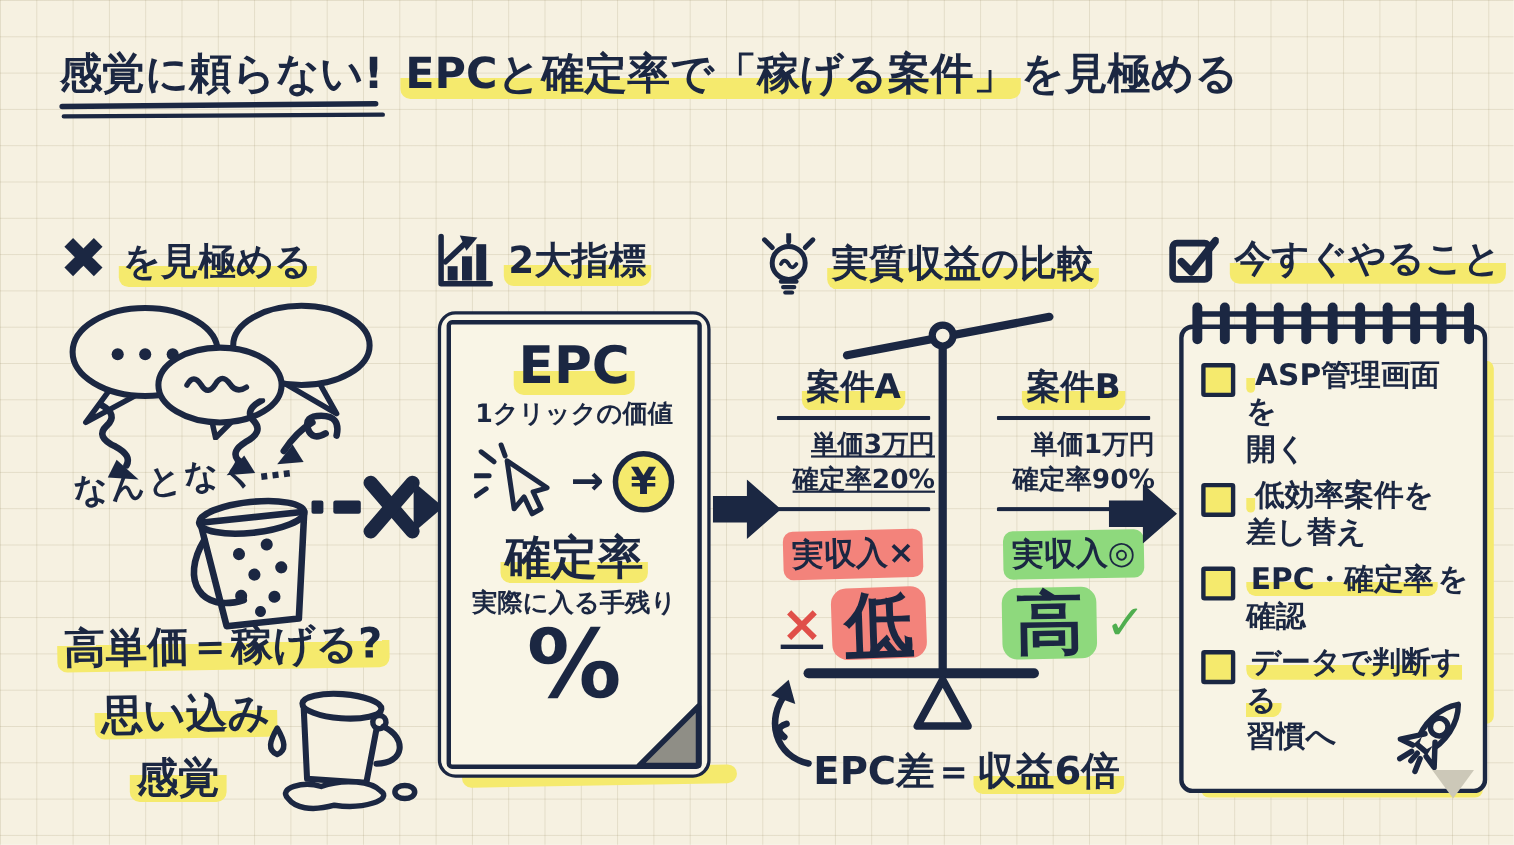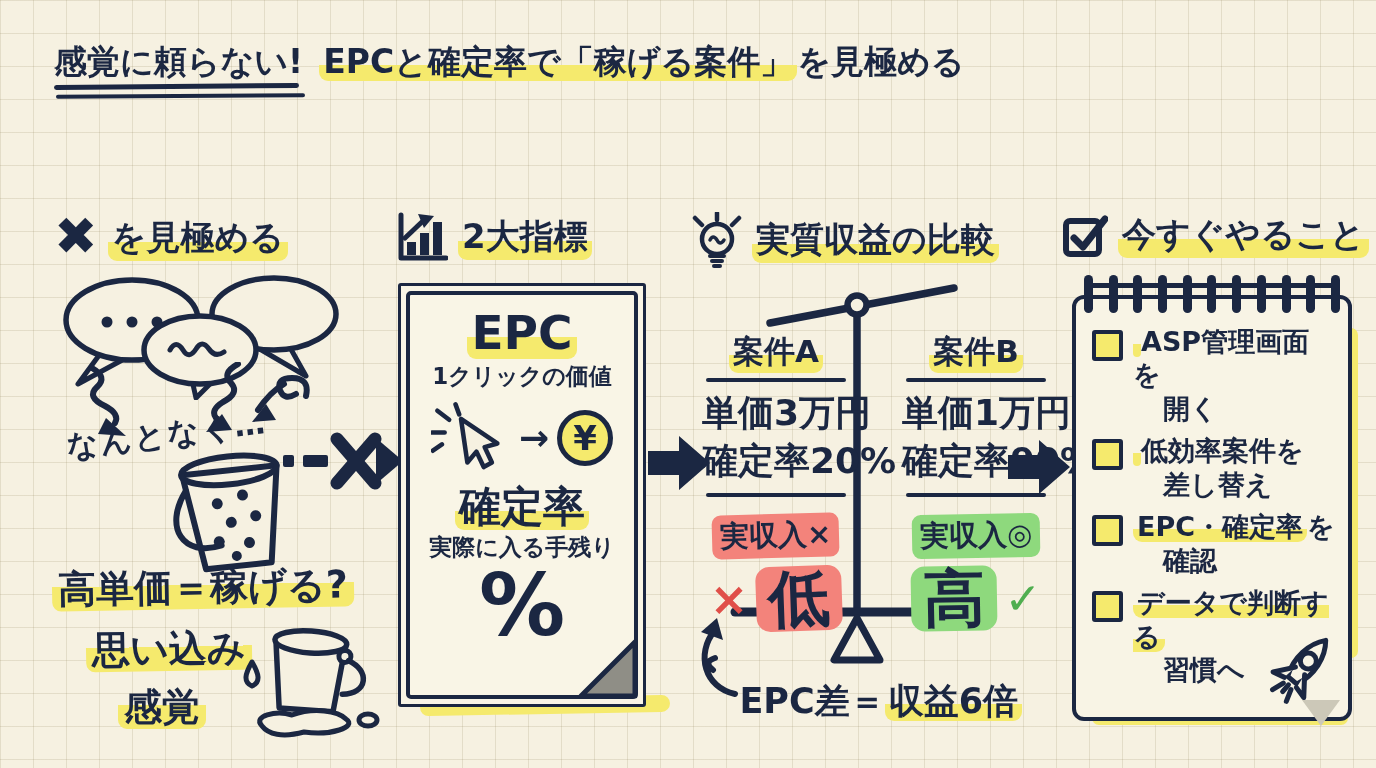--- a/index.html
+++ b/index.html
@@ -13,58 +13,58 @@
     background-size:33px 33px;
     font-weight:800;
   }
   .abs{position:absolute;}
   svg{display:block;}
   .ink{stroke:#1b2742;fill:none;stroke-linecap:round;stroke-linejoin:round;}
   .inkfill{fill:#1b2742;}
   .paperfill{fill:#f6f1e1;}
 
   
-  .title{left:54px;top:40px;font-size:33px;letter-spacing:0px;white-space:nowrap;}
+  .title{left:54px;top:40px;font-size:39px;letter-spacing:0px;white-space:nowrap;}
   .t1{position:relative;display:inline-block;padding:0 6px 10px 0;margin-right:10px;}
   .t1::before{content:"";position:absolute;left:0;right:10px;bottom:6px;height:5px;background:#1b2742;border-radius:3px;transform:rotate(-0.5deg);}
   .t1::after{content:"";position:absolute;left:2px;right:4px;bottom:-3px;height:4px;background:#1b2742;border-radius:3px;transform:rotate(-0.3deg);}
   .hl{background:linear-gradient(to bottom, rgba(0,0,0,0) 58%, #f5ea6d 58%, #f5ea6d 100%, rgba(0,0,0,0) 100%);border-radius:9px;padding:0 4px;}
   .hl2{background:linear-gradient(to bottom, rgba(0,0,0,0) 45%, #f5ea6d 45%);border-radius:9px;padding:0 6px;}
 
   
   .sec-h{display:flex;align-items:center;gap:10px;font-size:34px;white-space:nowrap;}
   .xmark-big{font-size:52px;line-height:1;transform:translateY(-2px);}
 
   
   .vague{left:66px;top:414px;font-size:31px;transform:rotate(-7deg);letter-spacing:2px;}
   .belief1{left:52px;top:562px;font-size:38px;transform:rotate(-1deg);}
   .belief2{left:86px;top:624px;font-size:38px;transform:rotate(-1deg);}
   .belief3{left:118px;top:682px;font-size:38px;}
 
   
   .card-shadow{left:420px;top:697px;width:250px;height:17px;background:#f5ea6d;border-radius:9px;transform:rotate(-1deg);}
-  .card{left:398px;top:283px;width:248px;height:424px;border:3px solid #1b2742;border-radius:3px;background:#f9f5e6;padding:5px;box-sizing:border-box;}
+  .card{left:398px;top:283px;width:248px;height:424px;border:3px solid #1b2742;border-radius:16px;background:#f9f5e6;padding:5px;box-sizing:border-box;}
   .card-inner{border:4px solid #1b2742;border-radius:5px;height:100%;box-sizing:border-box;display:flex;flex-direction:column;align-items:center;padding-top:12px;position:relative;}
   .epc-label{font-size:47px;line-height:1.1;}
   .card-desc{font-size:23px;margin-top:2px;white-space:nowrap;}
   .icon-row{display:flex;align-items:center;gap:8px;margin:10px 0 6px 0;}
   .arrow-glyph{font-size:36px;font-weight:800;}
   .coin{width:56px;height:56px;border:5px solid #1b2742;border-radius:50%;background:#f5ea6d;display:flex;align-items:center;justify-content:center;font-size:34px;box-sizing:border-box;}
   .rate-label{font-size:42px;margin-top:4px;line-height:1.1;}
   .pct{font-size:86px;line-height:0.9;margin-top:4px;}
   .fold{position:absolute;right:-4px;bottom:-4px;}
 
   
   .block-arrow{fill:#1b2742;}
 
   
   .case-col{width:148px;text-align:center;}
   .case-name{font-size:31px;display:inline-block;}
   .case-rule{border-top:4px solid #1b2742;border-radius:2px;margin:5px 4px 7px 4px;}
-  .case-val{font-size:36px;line-height:1.32;white-space:nowrap;}
+  .case-val{font-size:24px;line-height:1.32;white-space:nowrap;text-align:right;}
   .income{display:inline-block;font-size:29px;padding:2px 8px;border-radius:9px;margin-top:10px;white-space:nowrap;}
   .income-bad{background:#f3837b;transform:rotate(-1.5deg);}
   .income-good{background:#8ed97d;transform:rotate(-1deg);}
   .verdict-row{display:flex;align-items:center;justify-content:center;gap:8px;margin-top:8px;}
   .verdict{font-size:62px;line-height:1.05;padding:0 12px;border-radius:14px;display:inline-block;}
   .v-bad{background:#f3837b;transform:rotate(-2deg);}
   .v-good{background:#8ed97d;transform:rotate(-1deg);}
   .mark-bad{color:#e04f49;font-size:46px;}
   .mark-good{color:#4fae4f;font-size:44px;}
   .conclusion{left:712px;top:678px;width:310px;text-align:right;font-size:35px;white-space:nowrap;}
@@ -72,21 +72,21 @@
   
   .pad-shadow-r{left:1344px;top:328px;width:14px;height:330px;background:#f5ea6d;border-radius:7px;}
   .pad-shadow-b{left:1092px;top:710px;width:256px;height:15px;background:#f5ea6d;border-radius:7px;}
   .pad{left:1072px;top:295px;width:280px;height:426px;border:4px solid #1b2742;border-radius:12px;background:#f8f4e5;box-sizing:border-box;}
   .coil-bar{position:absolute;top:-16px;left:10px;right:10px;height:5px;background:#1b2742;border-radius:3px;}
   .coil{position:absolute;top:-24px;left:8px;right:8px;display:flex;justify-content:space-between;}
   .coil span{width:9px;height:38px;background:#1b2742;border-radius:5px;}
   .todo{padding:26px 12px 0 16px;}
   .todo-item{display:flex;gap:10px;font-size:27px;line-height:1.24;margin-bottom:9px;}
   .cb{flex:none;width:23px;height:23px;border:4px solid #1b2742;background:#f5ea6d;border-radius:3px;margin-top:5px;}
-  .l2{margin-left:30px;}
+  .l2{}
   .rocket{position:absolute;right:2px;bottom:0px;}
   .page-curl{left:1302px;top:700px;width:0;height:0;border-left:19px solid transparent;border-right:19px solid transparent;border-top:26px solid #ccc8b8;}
 </style>
 </head>
 <body>
 
 <div class="canvas">
 
   <div class="abs title">
     <span class="t1">感覚に頼らない!</span><span class="hl">EPCと確定率で「稼げる案件」</span><span>を見極める</span>
@@ -224,21 +224,21 @@
   <svg class="abs" style="left:693px;top:260px;" width="340" height="445" viewBox="0 0 340 445">
     <line class="ink" stroke-width="7.5" x1="77" y1="63" x2="261" y2="28"></line>
     <line class="ink" stroke-width="7.5" x1="164" y1="54" x2="164" y2="352"></line>
     <circle class="ink paperfill" stroke-width="6.5" cx="164" cy="45" r="9.5"></circle>
     <line class="ink" stroke-width="9" x1="42" y1="352" x2="247" y2="352"></line>
     <path class="ink" stroke-width="7" d="M164,358 L141,400 L187,400 Z"></path>
     <path class="ink" stroke-width="6" d="M42,434 C12,428 2,394 22,370 M22,398 q-12,4 -2,12"></path>
     <polygon class="inkfill" points="24,358 8,372 30,380"></polygon>
   </svg>
 
-  <div class="abs case-col" style="left:702px;top:331px;">
+  <div class="abs case-col" style="left:702px;top:331px;text-decoration:underline;">
     <span class="hl case-name">案件A</span>
     <div class="case-rule"></div>
     <div class="case-val">単価3万円</div>
     <div class="case-val">確定率20%</div>
     <div class="case-rule" style="margin-top:9px;"></div>
     <span class="income income-bad">実収入×</span>
     <div class="verdict-row">
       <span class="mark-bad">×</span>
       <span class="verdict v-bad">低</span>
     </div>

